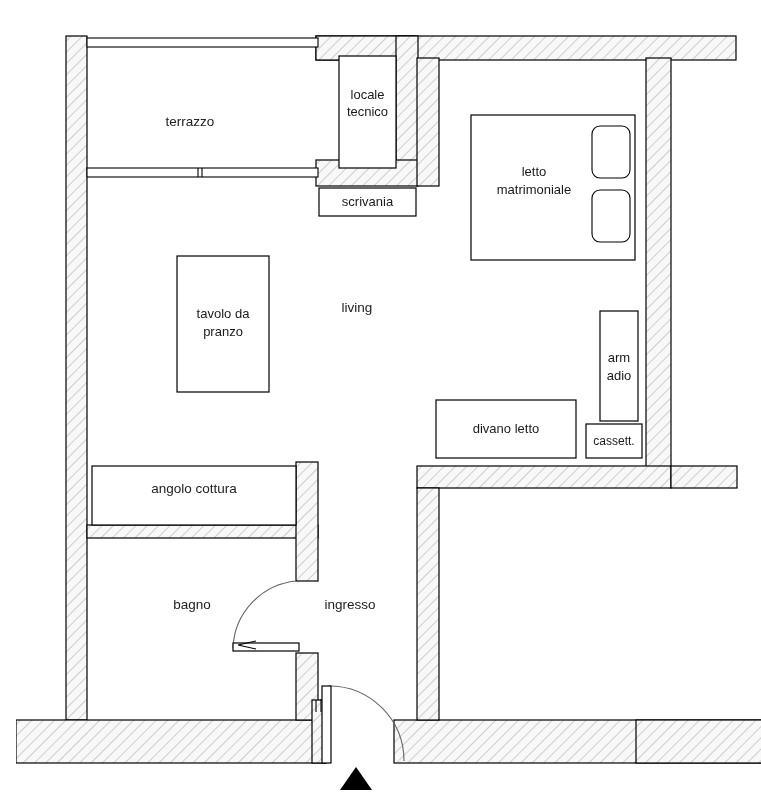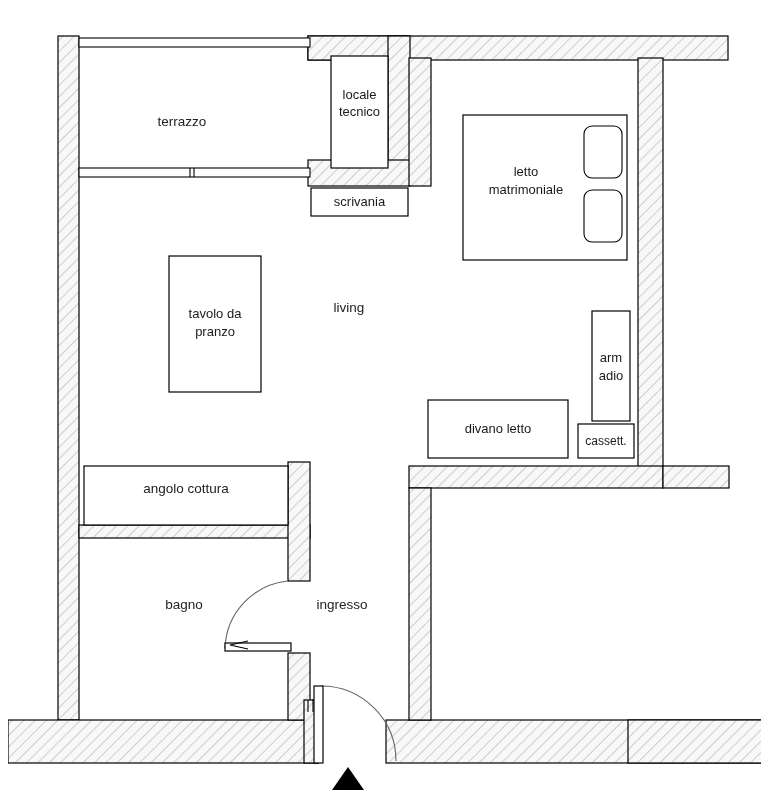--- a/index.html
+++ b/index.html
@@ -10,21 +10,21 @@
   }
   body {
     width: 761px;
     height: 799px;
     font-family: "Liberation Sans", sans-serif;
     position: relative;
     overflow: hidden;
   }
   #floorplan-root {
     position: absolute;
-    left: 8px;
+    left: 16px;
     top: 0;
     width: 736px;
     height: 799px;
   }
   svg.plan {
     display: block;
     width: 761px;
     height: 799px;
   }
   .room-label {

